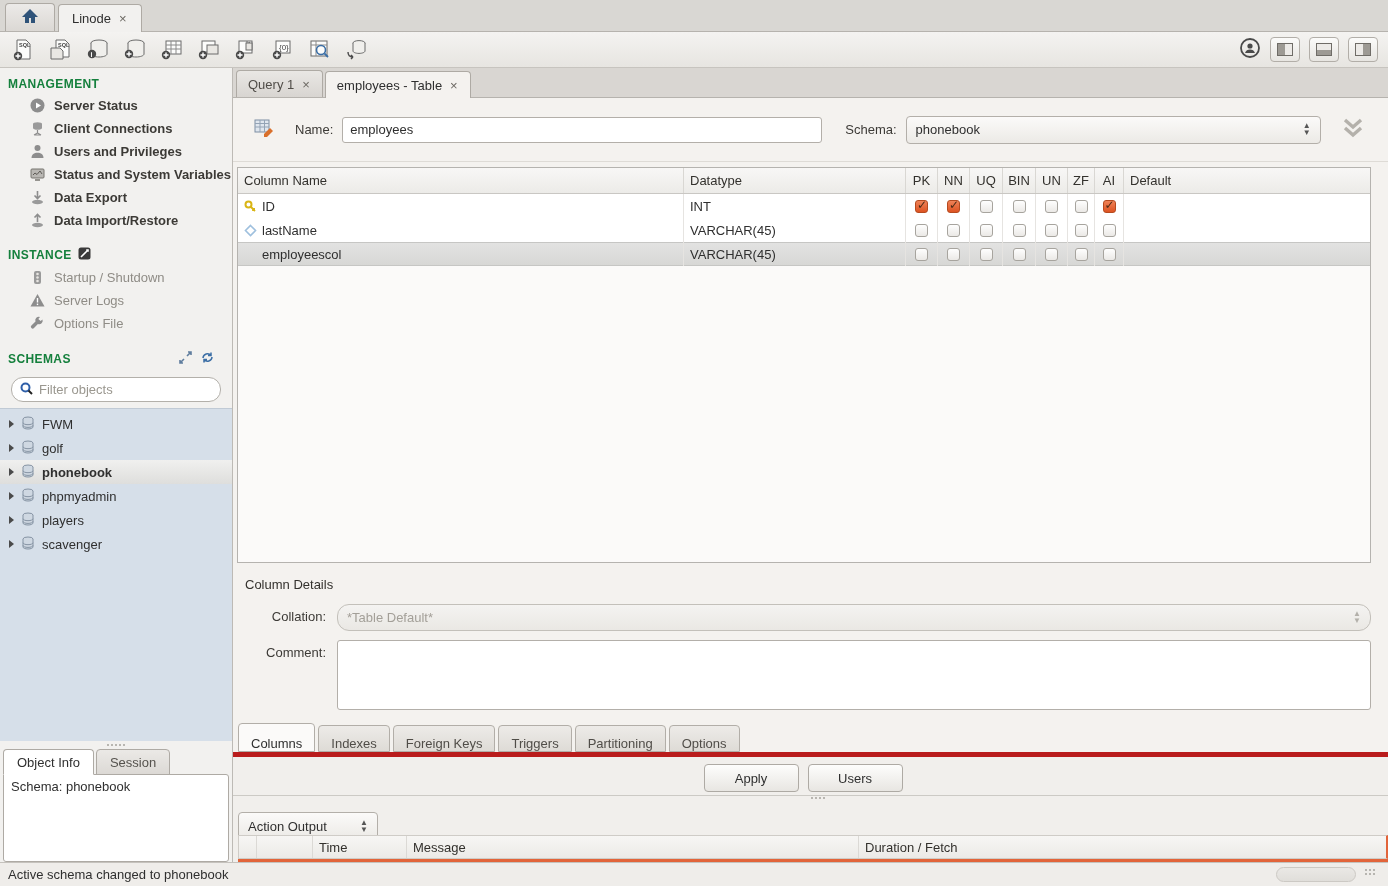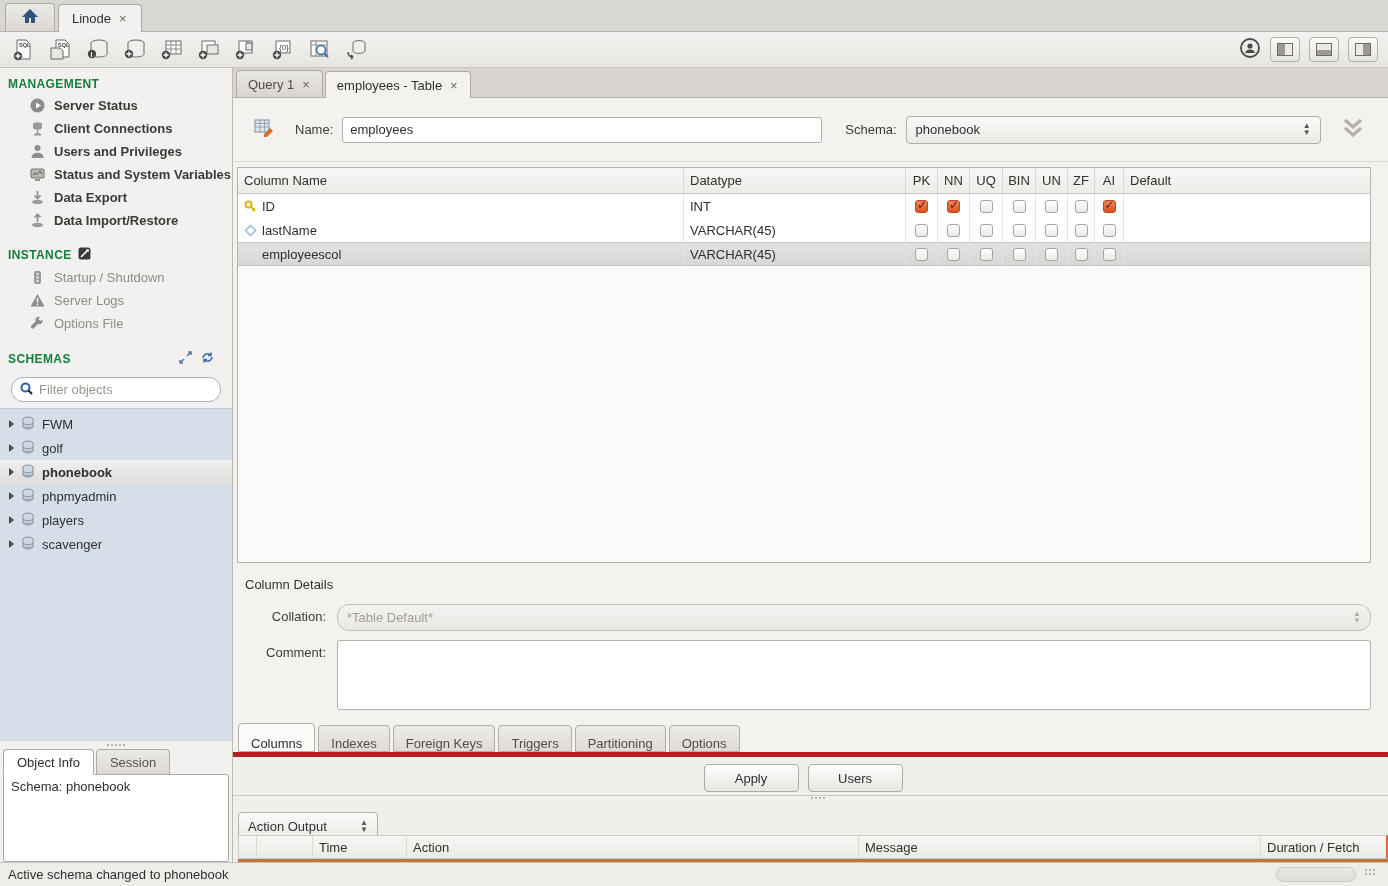--- a/index.html
+++ b/index.html
@@ -646,21 +646,20 @@
           <span>Action Output</span>
           <span class="spin">
               <span>▲</span>
               <span>▼</span>
             </span>
         </div>
         <div class="out-header">
           <div class="ohc"></div>
           <div class="ohc"></div>
           <div class="ohc">Time</div>
-          <div class="ohc">Action</div>
           <div class="ohc">Message</div>
           <div class="ohc" style="border-right:none;">Duration / Fetch</div>
         </div>
         <div class="orange-line"></div>
       </div>
     </div>
   </div>
 
   <div class="statusbar">
     <span>Active schema changed to phonebook</span>

